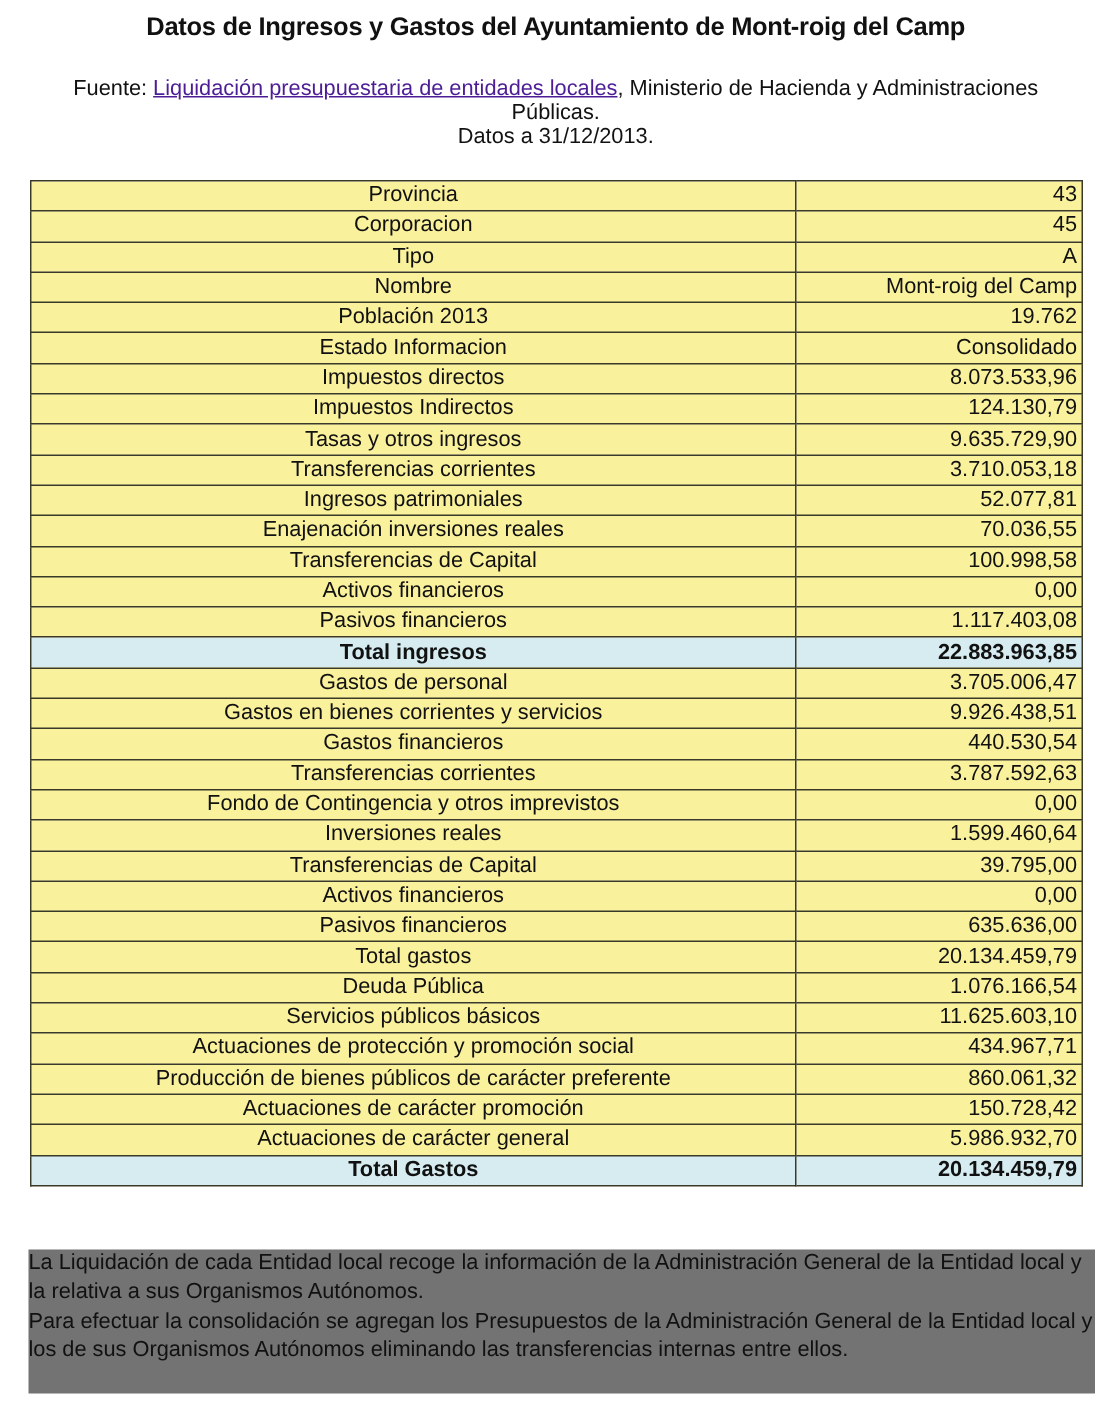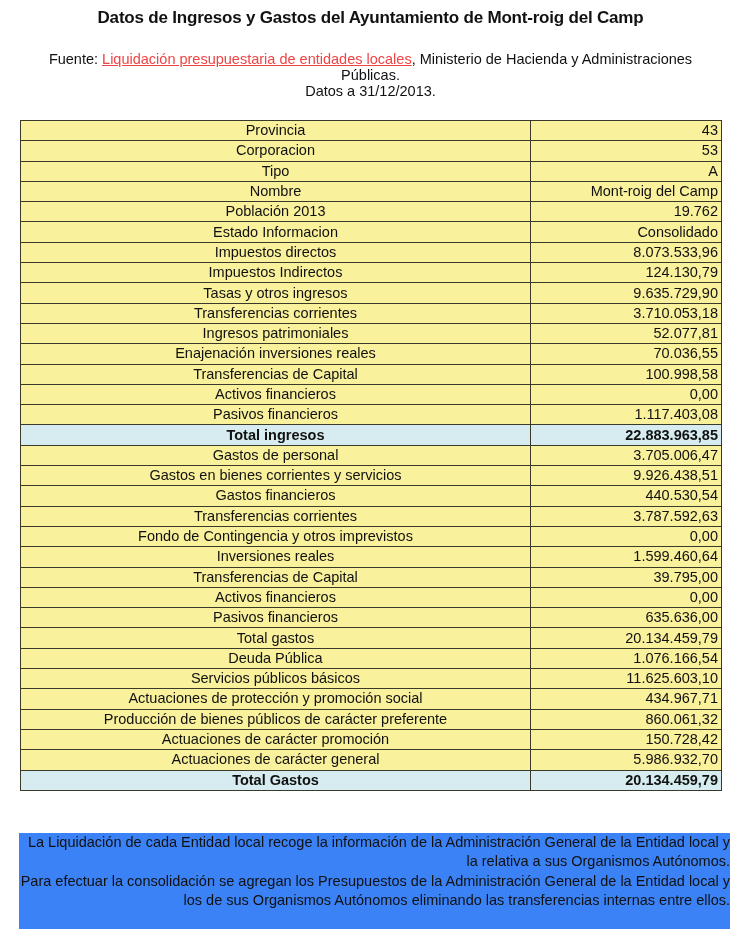--- a/index.html
+++ b/index.html
@@ -8,56 +8,56 @@
     font-family: "Liberation Sans", sans-serif; color: #111;
   }
   .title {
     position: absolute; left: 0; top: 8px; width: 741px; text-align: center;
     font-size: 17px; font-weight: bold; letter-spacing: -0.2px;
   }
   .source {
     position: absolute; left: 20px; top: 51px; width: 701px; text-align: center;
     font-size: 14.5px; line-height: 16px;
   }
-  .source a { color: #ef4444; }
+  .source a { color: #4c1d95; }
   table.data {
     position: absolute; left: 20px; top: 120px; width: 702px;
     border-collapse: collapse; font-size: 14.5px;
   }
   table.data td {
     border: 1px solid #3a3a2a; height: 19.3px; padding: 0 3px; line-height: 19px;
     background: #f9f19c;
   }
   table.data td.label { text-align: center; width: 503px; }
   table.data td.value { text-align: right; padding-left: 24px; }
   table.data tr.total td { background: #d6ecf1; font-weight: bold; }
   .notes {
     position: absolute; left: 19px; top: 833px; width: 711px; height: 96px;
-    background: #3b82f6; text-align: right; font-size: 14.5px; line-height: 19.3px;
+    background: #737373; text-align: left; font-size: 14.5px; line-height: 19.3px;
   }
 </style>
 </head>
 <body>
 
 <div class="title">Datos de Ingresos y Gastos del Ayuntamiento de Mont-roig del Camp</div>
 
 <div class="source">
   <span>Fuente: </span><a href="#">Liquidación presupuestaria de entidades locales</a><span>, Ministerio de Hacienda y Administraciones Públicas.</span><br>
   <span>Datos a 31/12/2013.</span>
 </div>
 
 <table class="data">
   <tbody id="rows">
       <tr>
         <td class="label">Provincia</td>
         <td class="value">43</td>
       </tr>
       <tr>
         <td class="label">Corporacion</td>
-        <td class="value">53</td>
+        <td class="value">45</td>
       </tr>
       <tr>
         <td class="label">Tipo</td>
         <td class="value">A</td>
       </tr>
       <tr>
         <td class="label">Nombre</td>
         <td class="value">Mont-roig del Camp</td>
       </tr>
       <tr>

